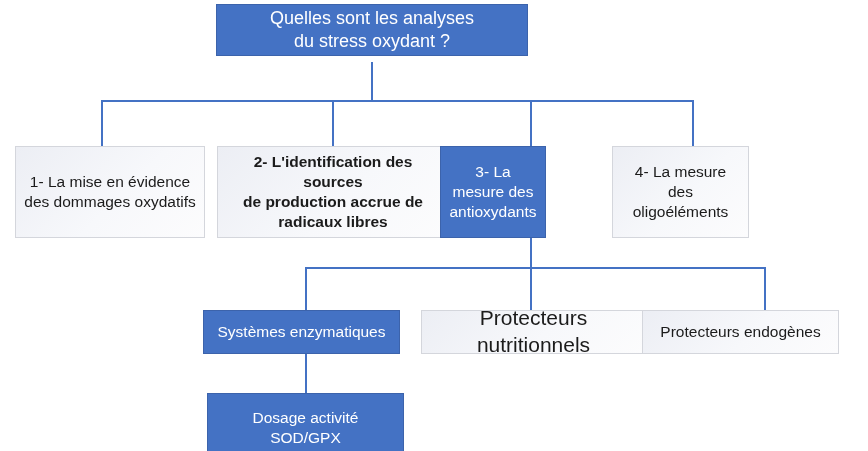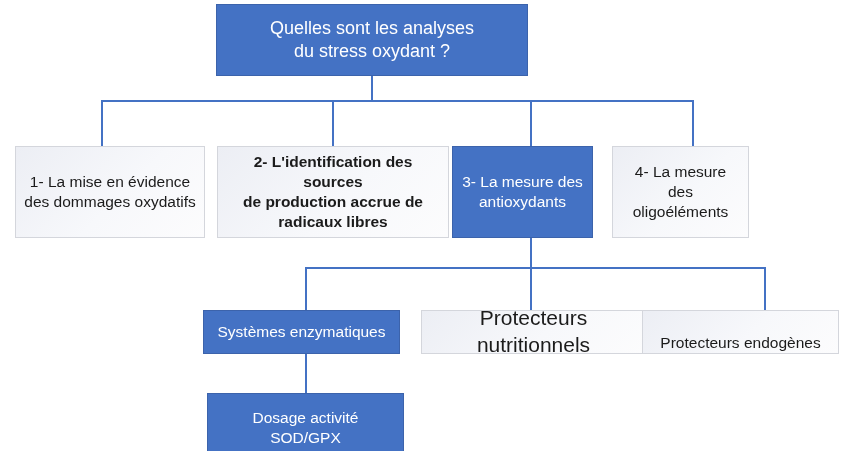--- a/index.html
+++ b/index.html
@@ -45,28 +45,28 @@
     background: linear-gradient(135deg, #eceef4 0%, #f7f8fb 55%, #fcfcfd 100%);
     border: 1px solid #d4d6dc;
     color: #1b1b1b;
   }
   .node .txt {
     display: block;
     padding: 0 8px;
     white-space: pre-line;
   }
   
-  #n-root        { left: 216px; top: 4px;   width: 312px; height: 72px;  font-size: 18px; }
+  #n-root        { left: 216px; top: 4px;   width: 312px; height: 52px;  font-size: 18px; }
   #n-c1          { left: 5px;   top: 146px; width: 190px; height: 92px;  font-size: 15.5px; margin-left: 10px; }
   #n-c2          { left: 217px; top: 146px; width: 232px; height: 92px;  font-size: 15.5px; font-weight: bold; }
-  #n-c3          { left: 452px; top: 146px; width: 141px; height: 92px;  font-size: 15.5px; align-items: center; }
+  #n-c3          { left: 440px; top: 146px; width: 106px; height: 92px;  font-size: 15.5px; align-items: center; }
   #n-c4          { left: 612px; top: 146px; width: 137px; height: 92px;  font-size: 15.5px; }
   #n-g1          { left: 203px; top: 310px; width: 197px; height: 44px;  font-size: 15.5px; }
   #n-g2          { left: 421px; top: 310px; width: 225px; height: 44px;  font-size: 21px; }
-  #n-g3          { left: 642px; top: 310px; width: 197px; height: 44px;  font-size: 15.5px; align-items: flex-end; }
+  #n-g3          { left: 642px; top: 310px; width: 197px; height: 44px;  font-size: 15.5px; }
   #n-leaf        { left: 207px; top: 393px; width: 197px; height: 69px;  font-size: 15.5px; }
 </style>
 </head>
 <body>
 
 <div id="canvas">
 
   <div class="conn v" style="left:371px; top:62px; height:40px;"></div>
   <div class="conn h" style="left:101px; top:100px; width:592px;"></div>
   <div class="conn v" style="left:101px; top:100px; height:46px;"></div>

